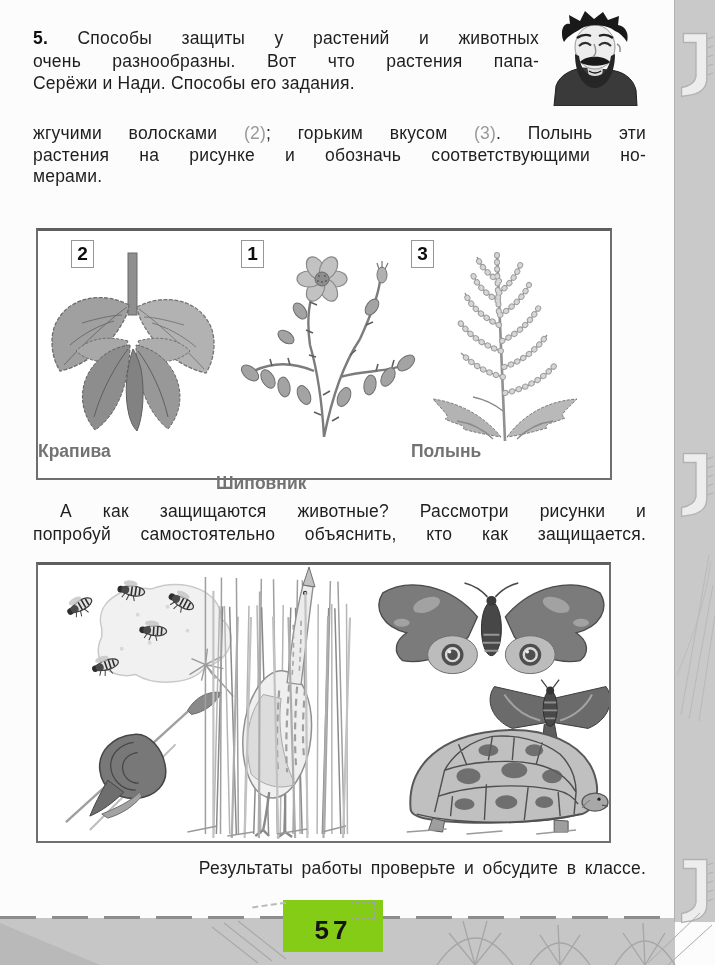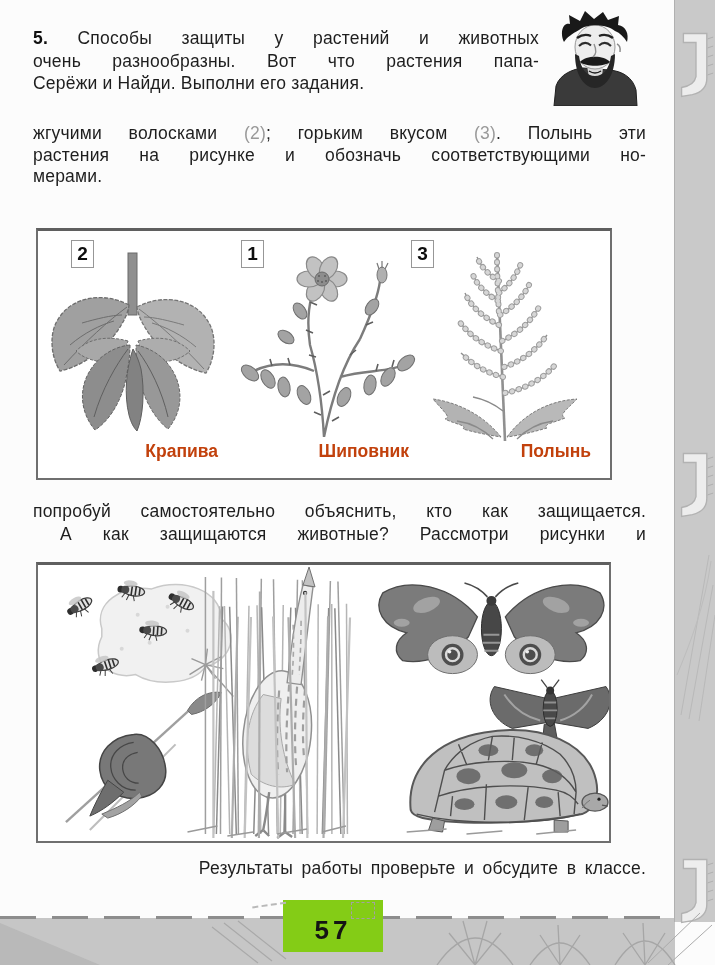--- a/index.html
+++ b/index.html
@@ -34,35 +34,35 @@
   #footer-line{left:33px;top:857px;width:613px;text-indent:27px;word-spacing:3.5px;text-align:right;}
   .portrait{position:absolute;left:547px;top:10px;}
 
   
   .figure{position:absolute;background:#ffffff;}
   #plant-figure{left:36px;top:228px;width:572px;height:247px;border:2px solid #6f6f6f;border-top:3px solid #5f5f5f;}
   #animal-figure{left:36px;top:562px;width:571px;height:276px;border:2px solid #6f6f6f;border-top:3px solid #5f5f5f;}
   .chip{position:absolute;top:9px;width:21px;height:26px;border:1px solid #979797;background:#fff;
         font-weight:bold;font-size:19px;line-height:26px;text-align:center;color:#0e0e0e;}
   #chip-0{left:33px;} #chip-1{left:203px;} #chip-2{left:373px;}
-  .plant-label{position:absolute;top:210px;width:180px;text-align:right;font-weight:bold;font-size:17.5px;color:#c2410c;}
-  #plabel-0{left:0;} #plabel-1{left:191px;} #plabel-2{left:373px;}
+  .plant-label{position:absolute;top:210px;width:180px;text-align:left;font-weight:bold;font-size:17.5px;color:#737373;}
+  #plabel-0{left:0;} #plabel-1{left:178px;margin-top:32px;} #plabel-2{left:373px;}
   .plant-art{position:absolute;}
   #nettle{left:6px;top:18px;} #rosehip{left:182px;top:14px;} #wormwood{left:355px;top:10px;}
   .animal-art{position:absolute;left:0;top:0;}
 </style>
 </head>
 <body>
 
 <div class="page">
 
   <div id="intro" class="tb">
       <div class="tline just"><span class="b">5.</span><span> Способы защиты у растений и животных</span></div>
       <div class="tline just"><span>очень разнообразны. Вот что растения папа-</span></div>
-      <div class="tline"><span>Серёжи и Найди. Выполни его задания.</span></div>
+      <div class="tline"><span>Серёжи и Нади. Способы его задания.</span></div>
     </div>
 
   <svg class="portrait" width="96" height="96" viewBox="0 0 96 96">
     <path d="M7,96 L9,76 C13,64 26,59 36,58 L62,60 C76,61 86,68 89,80 L90,96 Z" fill="#3a3a3a" stroke="#1f1f1f"></path>
     <path d="M40,56 l16,1 l-1,10 l-13,0 Z" fill="#d9d9d9"></path>
     <ellipse cx="48" cy="37" rx="20" ry="22" fill="#ededed" stroke="#999999"></ellipse>
     <path d="M28,44 C28,66 38,78 48,78 C58,78 68,66 68,44 L64,46 C62,60 56,66 48,66 C40,66 34,60 32,46 Z" fill="#262626"></path>
     <path d="M33,52 C39,45 57,45 63,52 C57,57 39,57 33,52 Z" fill="#1a1a1a"></path>
     <path d="M42,61 q6,4 12,0" stroke="#1a1a1a" fill="none" stroke-width="1.5"></path>
     <path d="M32,36 q6,-6 12,-0.5 M52,35.5 q6,-5.5 12,0.5" stroke="#2b2b2b" stroke-width="2" fill="none"></path>
@@ -142,22 +142,22 @@
       <path d="M114,196 C130,174 154,160 184,158 C172,170 166,174 172,177 C160,182 150,183 154,187 C140,191 128,194 114,196 Z" fill="#b9b9b9" stroke="#7c7c7c" stroke-dasharray="3 1.5"></path>
       <path d="M100,198 C90,188 78,182 64,180 M124,198 C134,188 146,182 160,180 M110,170 C100,162 90,158 80,156" stroke="#8a8a8a" stroke-width="1.3" fill="none"></path>
     </svg>
 
     <div class="plant-label" id="plabel-0">Крапива</div>
     <div class="plant-label" id="plabel-1">Шиповник</div>
     <div class="plant-label" id="plabel-2">Полынь</div>
   </div>
 
   <div id="para-animals" class="tb">
+      <div class="tline just ind"><span>А как защищаются животные? Рассмотри рисунки и</span></div>
       <div class="tline just"><span>попробуй самостоятельно объяснить, кто как защищается.</span></div>
-      <div class="tline just ind"><span>А как защищаются животные? Рассмотри рисунки и</span></div>
     </div>
 
   <div id="animal-figure" class="figure">
     <svg class="animal-art" width="571" height="276" viewBox="0 0 573 277">
       <g>
         <path d="M64,64 C56,38 84,20 114,24 C146,12 184,26 184,54 C202,68 194,96 168,102 C156,120 118,122 98,110 C72,116 52,96 64,72 Z" fill="#f1f1f1" stroke="#c9c9c9" stroke-width="1.5"></path>
         <g fill="#d8d8d8">
             <circle cx="100" cy="50" r="2"></circle>
             <circle cx="130" cy="42" r="2"></circle>
             <circle cx="150" cy="66" r="2"></circle>

